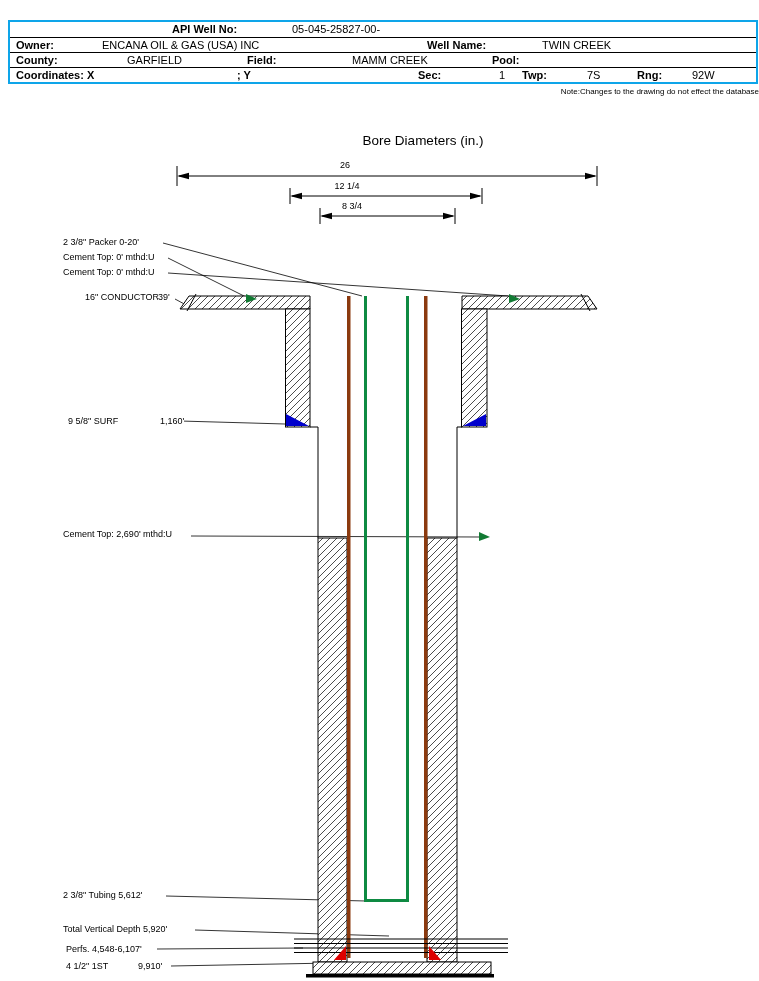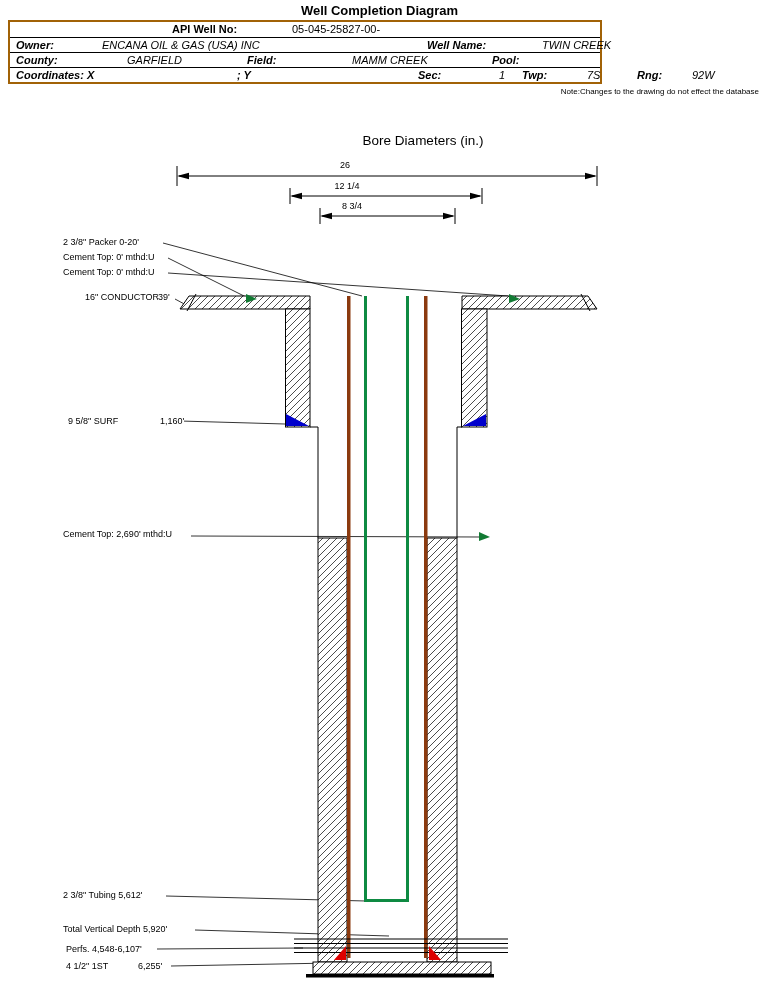--- a/index.html
+++ b/index.html
@@ -1,36 +1,35 @@
 <!DOCTYPE html>
 <html><head>
 <meta charset="utf-8">
 <style>
   * { margin:0; padding:0; box-sizing:border-box; }
   html,body { background:#fff; }
   body { width:759px; height:981px; font-family:"Liberation Sans", sans-serif; color:#000; }
   .page { position:relative; width:759px; height:981px; overflow:hidden; background:#fff; }
   .doc-title { text-align:center; font-weight:bold; font-size:13px; padding-top:3px; }
-  .info-table { position:absolute; left:8px; top:20px; width:594px; border:2px solid #a16207; background:#fff; }
+  .info-table { position:absolute; left:8px; top:20px; width:750px; border:2px solid #0ea5e9; background:#fff; }
   .trow { position:relative; height:15px; font-size:11px; line-height:13px; }
-  .trow + .trow { border-top:1px solid #000;font-style:italic; }
+  .trow + .trow { border-top:1px solid #000; }
   .trow span { position:absolute; top:1px; white-space:nowrap; }
   .b { font-weight:bold; }
   .note { position:absolute; top:87px; left:0; width:100%; text-align:right; font-size:8px; }
   .bore-title { position:absolute; top:133px; left:387px; transform:translateX(-50%); font-size:13.5px; white-space:nowrap;margin-left:36px; }
   .dim-label { position:absolute; transform:translateX(-50%); font-size:9px; white-space:nowrap; }
   .dlabel { position:absolute; font-size:9px; white-space:nowrap; background:#fff; }
   svg.schematic { position:absolute; left:0; top:0; }
 </style>
 </head>
 <body>
 
 <div class="page">
 
-  <div class="doc-title">Well Completion Diagram</div>
 
   <div class="info-table">
     <div class="trow">
       <span class="b" style="left:162px">API Well No:</span>
       <span style="left:282px">05-045-25827-00-</span>
     </div>
     <div class="trow">
       <span class="b" style="left:6px">Owner:</span>
       <span style="left:92px">ENCANA OIL &amp; GAS (USA) INC</span>
       <span class="b" style="left:417px">Well Name:</span>
@@ -155,15 +154,15 @@
   <span class="dlabel" style="left:63px; top:267px">Cement Top: 0' mthd:U</span>
   <span class="dlabel" style="left:85px; top:292px">16" CONDUCTOR</span>
   <span class="dlabel" style="left:158px; top:292px">39'</span>
   <span class="dlabel" style="left:68px; top:416px">9 5/8" SURF</span>
   <span class="dlabel" style="left:160px; top:416px">1,160'</span>
   <span class="dlabel" style="left:63px; top:529px">Cement Top: 2,690' mthd:U</span>
   <span class="dlabel" style="left:63px; top:890px">2 3/8" Tubing 5,612'</span>
   <span class="dlabel" style="left:63px; top:924px">Total Vertical Depth 5,920'</span>
   <span class="dlabel" style="left:66px; top:944px">Perfs. 4,548-6,107'</span>
   <span class="dlabel" style="left:66px; top:961px">4 1/2" 1ST</span>
-  <span class="dlabel" style="left:138px; top:961px">6,255'</span>
+  <span class="dlabel" style="left:138px; top:961px">9,910'</span>
 
 </div>
 
 </body></html>

